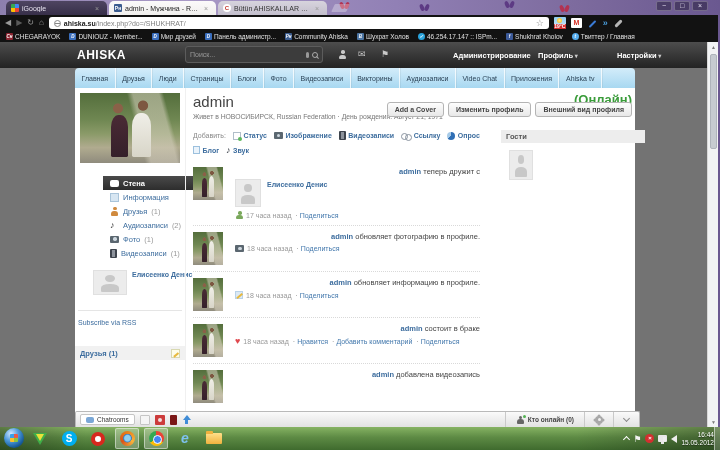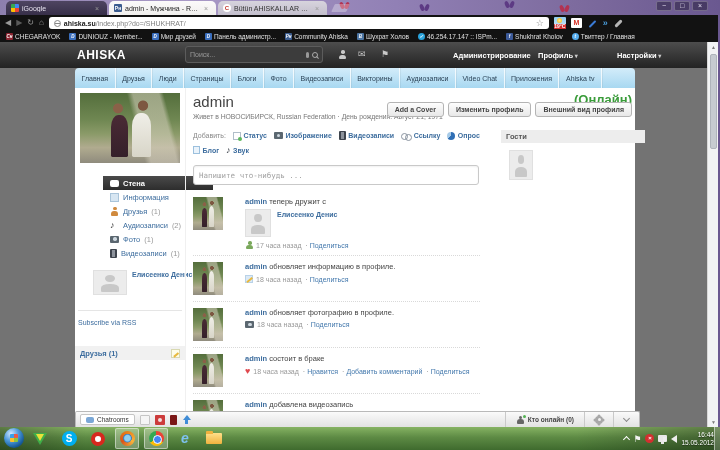--- a/index.html
+++ b/index.html
@@ -178,21 +178,21 @@
   .i-link::before { left:0; top:1px; } .i-link::after { left:4px; top:2px; }
   .i-poll { width:8px; height:8px; border-radius:50%; background:conic-gradient(#2f6fb5 0 65%, #a8cbe8 0); }
   .i-blog { width:7px; height:8px; background:#eaf3fb; border:1px solid #9cc0dd; }
   .i-sound::after { content:"♪"; color:#3e444d; font-size:9px; }
   .composer { margin-top:10px; width:286px; height:20px; border:1px solid #c9c9c9; border-radius:3px;
     box-shadow:inset 0 1px 2px rgba(0,0,0,.06); padding:0 5px; font-size:7.5px; color:#777;
     font-family:"DejaVu Sans Mono", monospace; outline:none; }
   .composer::placeholder { color:#a3a3a3; }
 
   .feed { margin-top:6px; }
-  .feed-item { padding:6px 0; display:flex; gap:22px; }
+  .feed-item { padding:6px 0; display:flex; gap:12px;text-align:right; }
   .feed-item + .feed-item { border-top:1px dotted #d9d9d9; }
   .f-av { width:30px; height:33px; flex-shrink:0; }
   .fi-body { flex:1; min-width:0; }
   .fi-line { font-size:7.5px; color:#444; }
   .uname { color:#3d6d9e; font-weight:bold; }
   .fi-sub { margin-top:3px; display:flex; gap:6px; align-items:flex-start; }
   .sub-av { width:26px; height:28px; }
   .fi-meta { margin-top:4px; display:flex; align-items:center; gap:3px; font-size:7px; color:#999; }
   .fact { color:#4479ad; }
   .fact::before { content:"·"; color:#999; margin:0 2px 0 1px; }
@@ -496,21 +496,20 @@
         <div class="addrow addrow2">
           <a class="addlink">
               <span class="i-blog"></span>
               <span>Блог</span>
             </a>
           <a class="addlink">
               <span class="i-sound"></span>
               <span>Звук</span>
             </a>
         </div>
-        <input class="composer" placeholder="Напишите что-нибудь ..." style="">
 
         <div class="feed">
 
           <div class="feed-item">
             <div class="photo ph-photo f-av"></div>
             <div class="fi-body">
               <div class="fi-line"><a class="uname">admin</a> <span>теперь дружит с</span></div>
               <div class="fi-sub">
                 <div class="ph sub-av"></div>
                 <a class="uname" style="font-size:7px;margin-top:2px">Елисеенко Денис</a>
@@ -519,35 +518,35 @@
                 <span class="pico m-friend"></span>
                 <span>17 часа назад</span>
                 <a class="fact">Поделиться</a>
               </div>
             </div>
           </div>
 
           <div class="feed-item">
             <div class="photo f-av"></div>
             <div class="fi-body">
+              <div class="fi-line"><a class="uname">admin</a> <span>обновляет фотографию в профиле.</span></div>
+              <div class="fi-meta">
+                <span class="cam"></span>
+                <span>18 часа назад</span>
+                <a class="fact">Поделиться</a>
+              </div>
+            </div>
+          </div>
+
+          <div class="feed-item">
+            <div class="photo f-av"></div>
+            <div class="fi-body">
               <div class="fi-line"><a class="uname">admin</a> <span>обновляет информацию в профиле.</span></div>
               <div class="fi-meta">
                 <span class="m-edit"></span>
-                <span>18 часа назад</span>
-                <a class="fact">Поделиться</a>
-              </div>
-            </div>
-          </div>
-
-          <div class="feed-item">
-            <div class="photo f-av"></div>
-            <div class="fi-body">
-              <div class="fi-line"><a class="uname">admin</a> <span>обновляет фотографию в профиле.</span></div>
-              <div class="fi-meta">
-                <span class="cam"></span>
                 <span>18 часа назад</span>
                 <a class="fact">Поделиться</a>
               </div>
             </div>
           </div>
 
           <div class="feed-item">
             <div class="photo f-av"></div>
             <div class="fi-body">
               <div class="fi-line"><a class="uname">admin</a> <span>состоит в браке</span></div>

